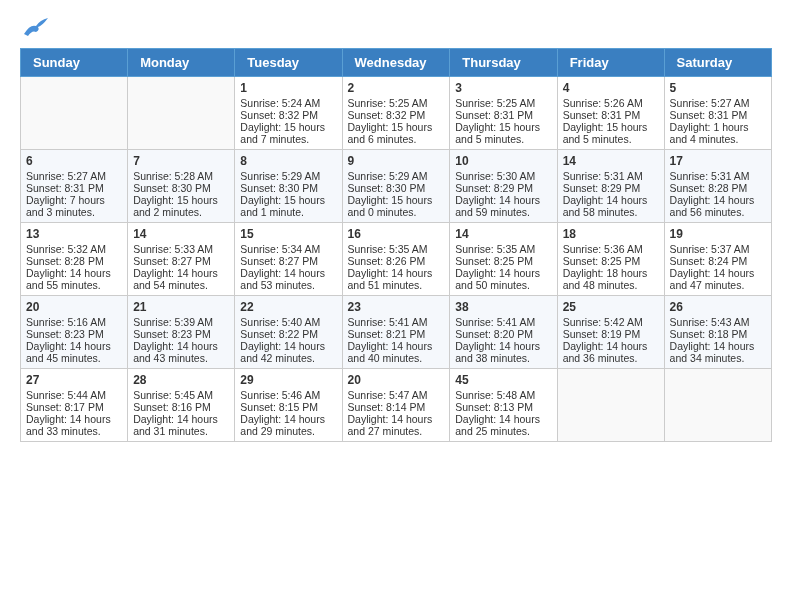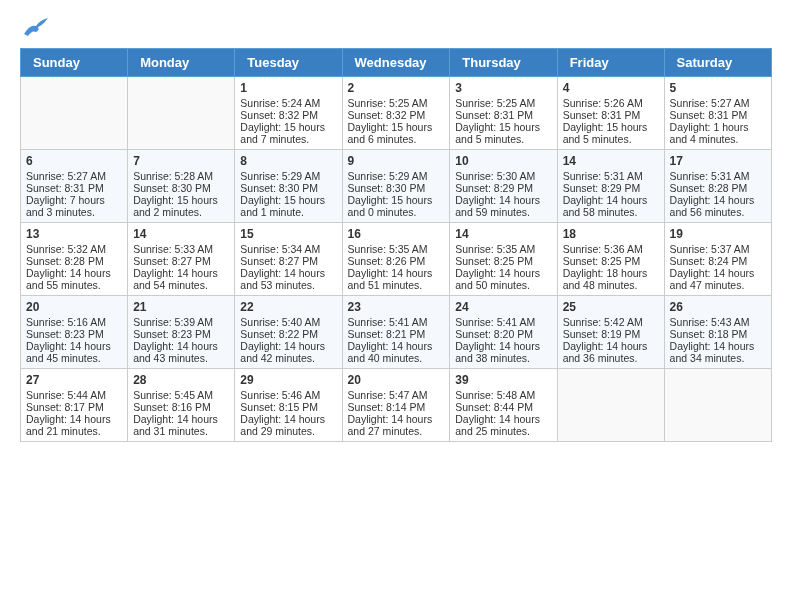--- a/index.html
+++ b/index.html
@@ -265,21 +265,21 @@
           <div>Sunset: 8:22 PM</div>
           <div>Daylight: 14 hours and 42 minutes.</div>
         </td>
         <td>
           <span class="day-num">23</span>
           <div>Sunrise: 5:41 AM</div>
           <div>Sunset: 8:21 PM</div>
           <div>Daylight: 14 hours and 40 minutes.</div>
         </td>
         <td>
-          <span class="day-num">24</span>
+          <span class="day-num">38</span>
           <div>Sunrise: 5:41 AM</div>
           <div>Sunset: 8:20 PM</div>
           <div>Daylight: 14 hours and 38 minutes.</div>
         </td>
         <td>
           <span class="day-num">25</span>
           <div>Sunrise: 5:42 AM</div>
           <div>Sunset: 8:19 PM</div>
           <div>Daylight: 14 hours and 36 minutes.</div>
         </td>
@@ -288,43 +288,43 @@
           <div>Sunrise: 5:43 AM</div>
           <div>Sunset: 8:18 PM</div>
           <div>Daylight: 14 hours and 34 minutes.</div>
         </td>
       </tr>
       <tr>
         <td>
           <span class="day-num">27</span>
           <div>Sunrise: 5:44 AM</div>
           <div>Sunset: 8:17 PM</div>
-          <div>Daylight: 14 hours and 21 minutes.</div>
+          <div>Daylight: 14 hours and 33 minutes.</div>
         </td>
         <td>
           <span class="day-num">28</span>
           <div>Sunrise: 5:45 AM</div>
           <div>Sunset: 8:16 PM</div>
           <div>Daylight: 14 hours and 31 minutes.</div>
         </td>
         <td>
           <span class="day-num">29</span>
           <div>Sunrise: 5:46 AM</div>
           <div>Sunset: 8:15 PM</div>
           <div>Daylight: 14 hours and 29 minutes.</div>
         </td>
         <td>
           <span class="day-num">20</span>
           <div>Sunrise: 5:47 AM</div>
           <div>Sunset: 8:14 PM</div>
           <div>Daylight: 14 hours and 27 minutes.</div>
         </td>
         <td>
-          <span class="day-num">39</span>
+          <span class="day-num">45</span>
           <div>Sunrise: 5:48 AM</div>
-          <div>Sunset: 8:44 PM</div>
+          <div>Sunset: 8:13 PM</div>
           <div>Daylight: 14 hours and 25 minutes.</div>
         </td>
         <td class="empty-cell"></td>
         <td class="empty-cell"></td>
       </tr>
     </tbody>
 </table>
 
 </body></html>

